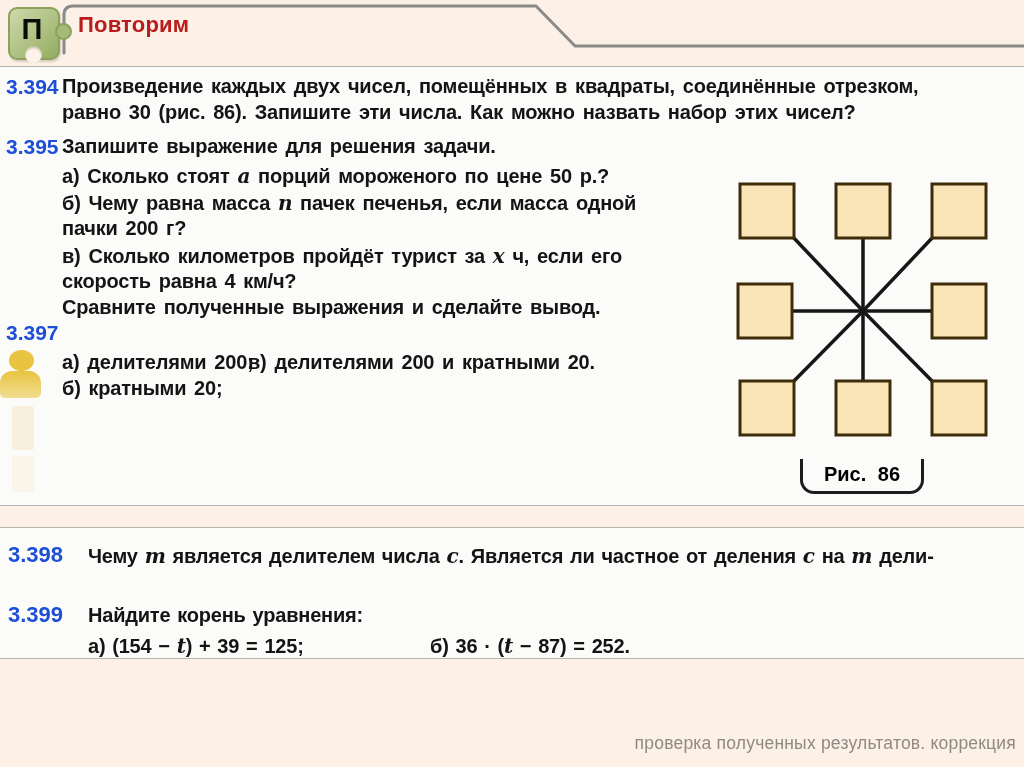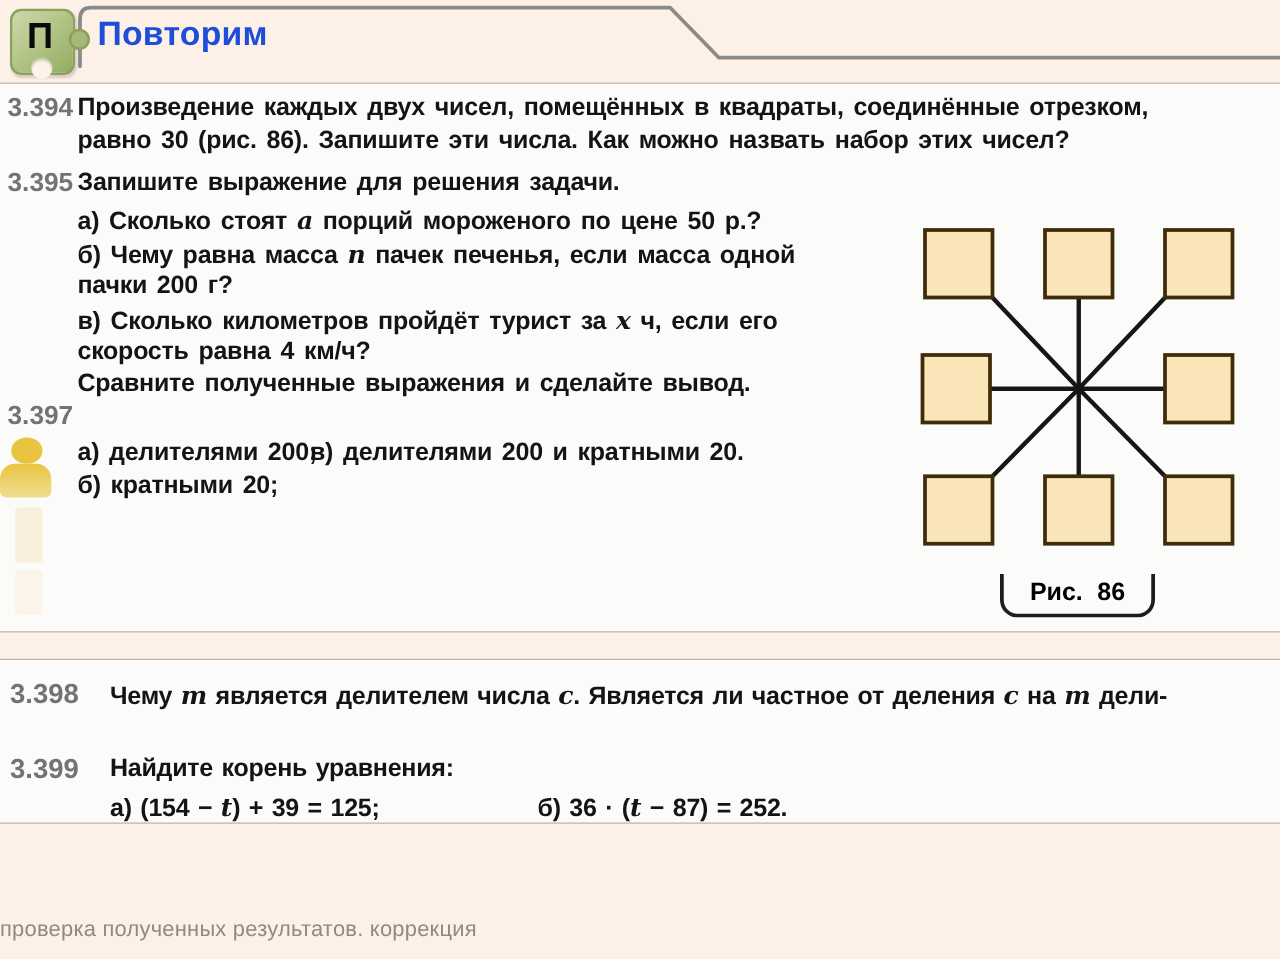--- a/index.html
+++ b/index.html
@@ -6,21 +6,21 @@
   body {
     width:1024px; height:767px; position:relative;
     background:#fdf0e6;
     font-family:"Liberation Sans", sans-serif;
     overflow:hidden;
   }
   
   #header-line-svg { position:absolute; left:0; top:0; width:1024px; height:62px; }
   #page-title {
     position:absolute; left:78px; top:12px;
-    font-size:27px; font-weight:bold; color:#1d4ed8; letter-spacing:0.2px;
+    font-size:22px; font-weight:bold; color:#b91c1c; letter-spacing:0.2px;
   }
   #puzzle-icon { position:absolute; left:8px; top:5px; width:64px; height:60px; }
   #puzzle-icon .piece {
     position:absolute; left:0; top:2px; width:48px; height:49px;
     background:linear-gradient(135deg,#cdd9ab 0%, #aec182 55%, #93ac62 100%);
     border:2px solid #8aa25c; border-radius:9px;
     box-shadow:1px 2px 2px rgba(0,0,0,0.15);
   }
   #puzzle-icon .knob {
     position:absolute; left:47px; top:18px; width:13px; height:13px;
@@ -39,21 +39,21 @@
   
   .panel {
     position:absolute; left:0; width:1024px;
     background:#fbfbf9;
     border-top:1px solid #b6b4b0; border-bottom:1px solid #b6b4b0;
   }
   #panel1 { top:66px;  height:438px; }
   #panel2 { top:527px; height:130px; }
 
   .num {
-    position:absolute; color:#737373; font-weight:bold;
+    position:absolute; color:#1d4ed8; font-weight:bold;
     font-size:21px; white-space:pre;
   }
   #panel2 .num { font-size:22px; }
   .txt {
     position:absolute; color:#141414; font-weight:bold;
     font-size:20px; white-space:pre; word-spacing:2.5px; letter-spacing:-0.2px;
   }
   #panel2 .txt { word-spacing:1.5px; }
   .mvar {
     font-family:"DejaVu Serif", serif; font-style:italic; font-weight:bold;
@@ -81,21 +81,21 @@
     position:absolute; left:12px; top:56px; width:22px; height:44px;
     background:#f8efdc; border-radius:3px;
   }
   #person-icon .ghost2 {
     position:absolute; left:12px; top:106px; width:22px; height:36px;
     background:#fbf4e8; border-radius:3px;
   }
   
   #footer-text {
     position:absolute; left:0; top:733px; width:1016px;
-    font-size:17.5px; color:#8f8a83; letter-spacing:0.2px;
+    text-align:right; font-size:17.5px; color:#8f8a83; letter-spacing:0.2px;
   }
 </style>
 </head>
 <body>
 
 <svg id="header-line-svg" viewBox="0 0 1024 62" xmlns="http://www.w3.org/2000/svg">
   <path d="M 64 53 L 64 15 Q 64 6 73 6 L 536 6 L 575 46 L 1024 46" fill="none" stroke="#8a8a8a" stroke-width="3" stroke-linecap="round" stroke-linejoin="round"></path>
 </svg>
 
 <div id="puzzle-icon">

